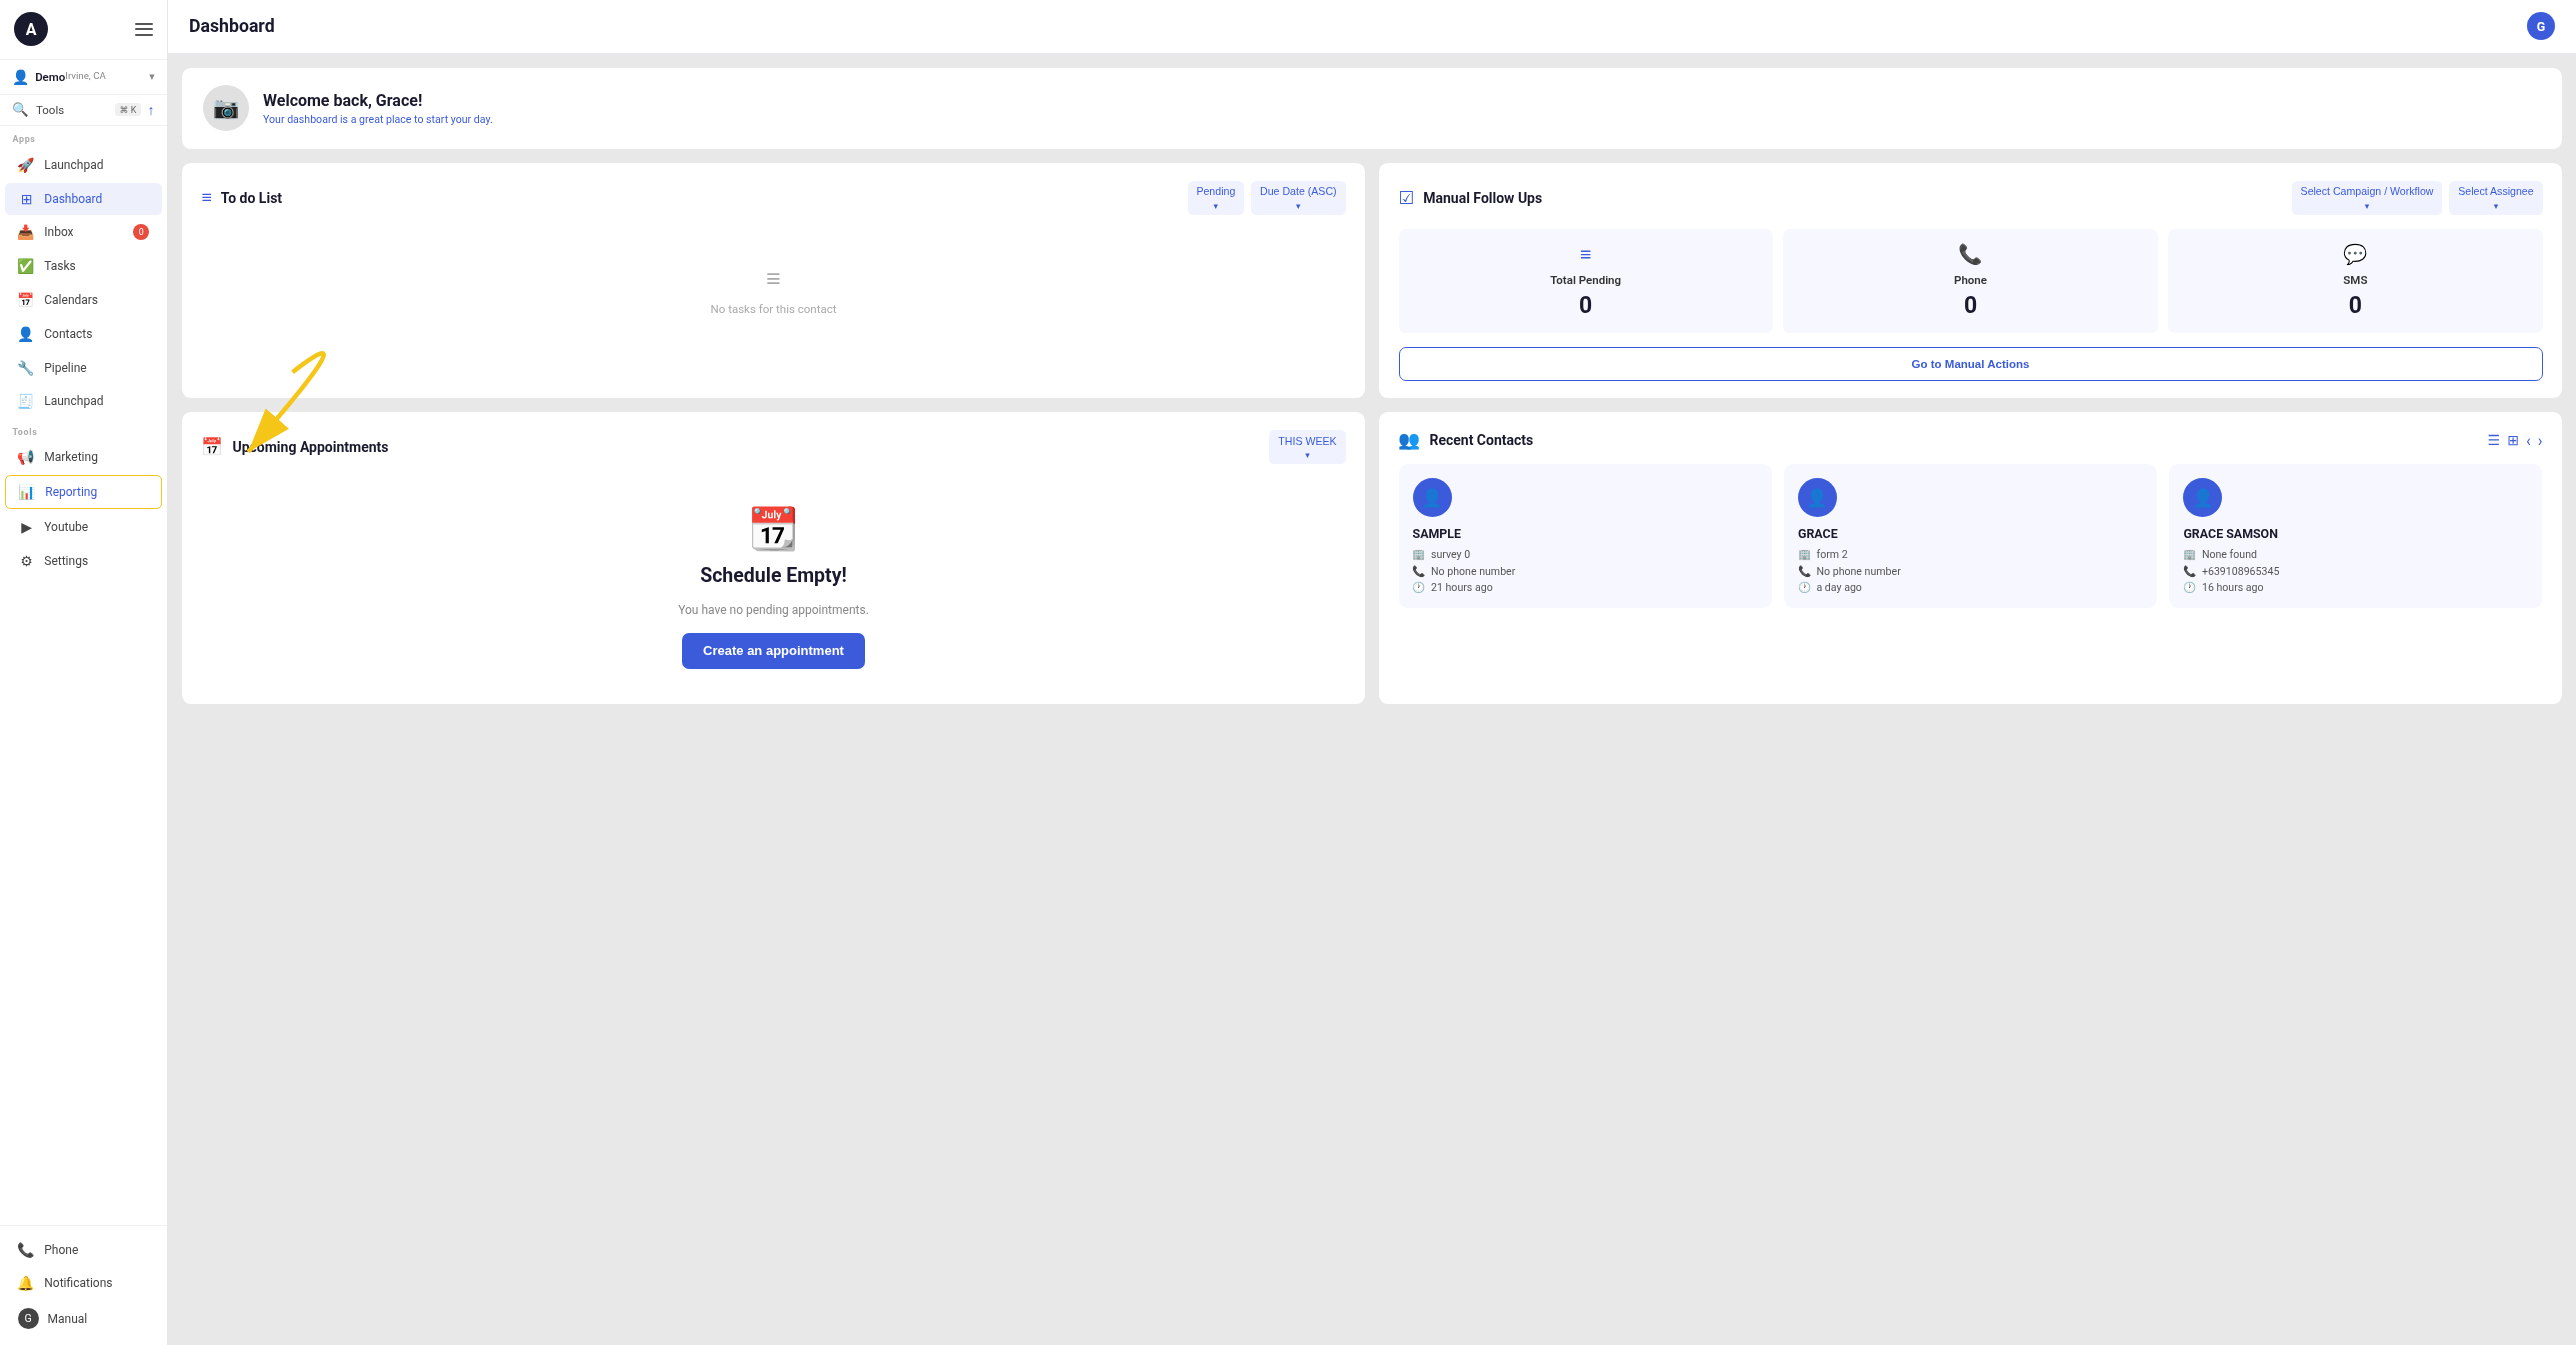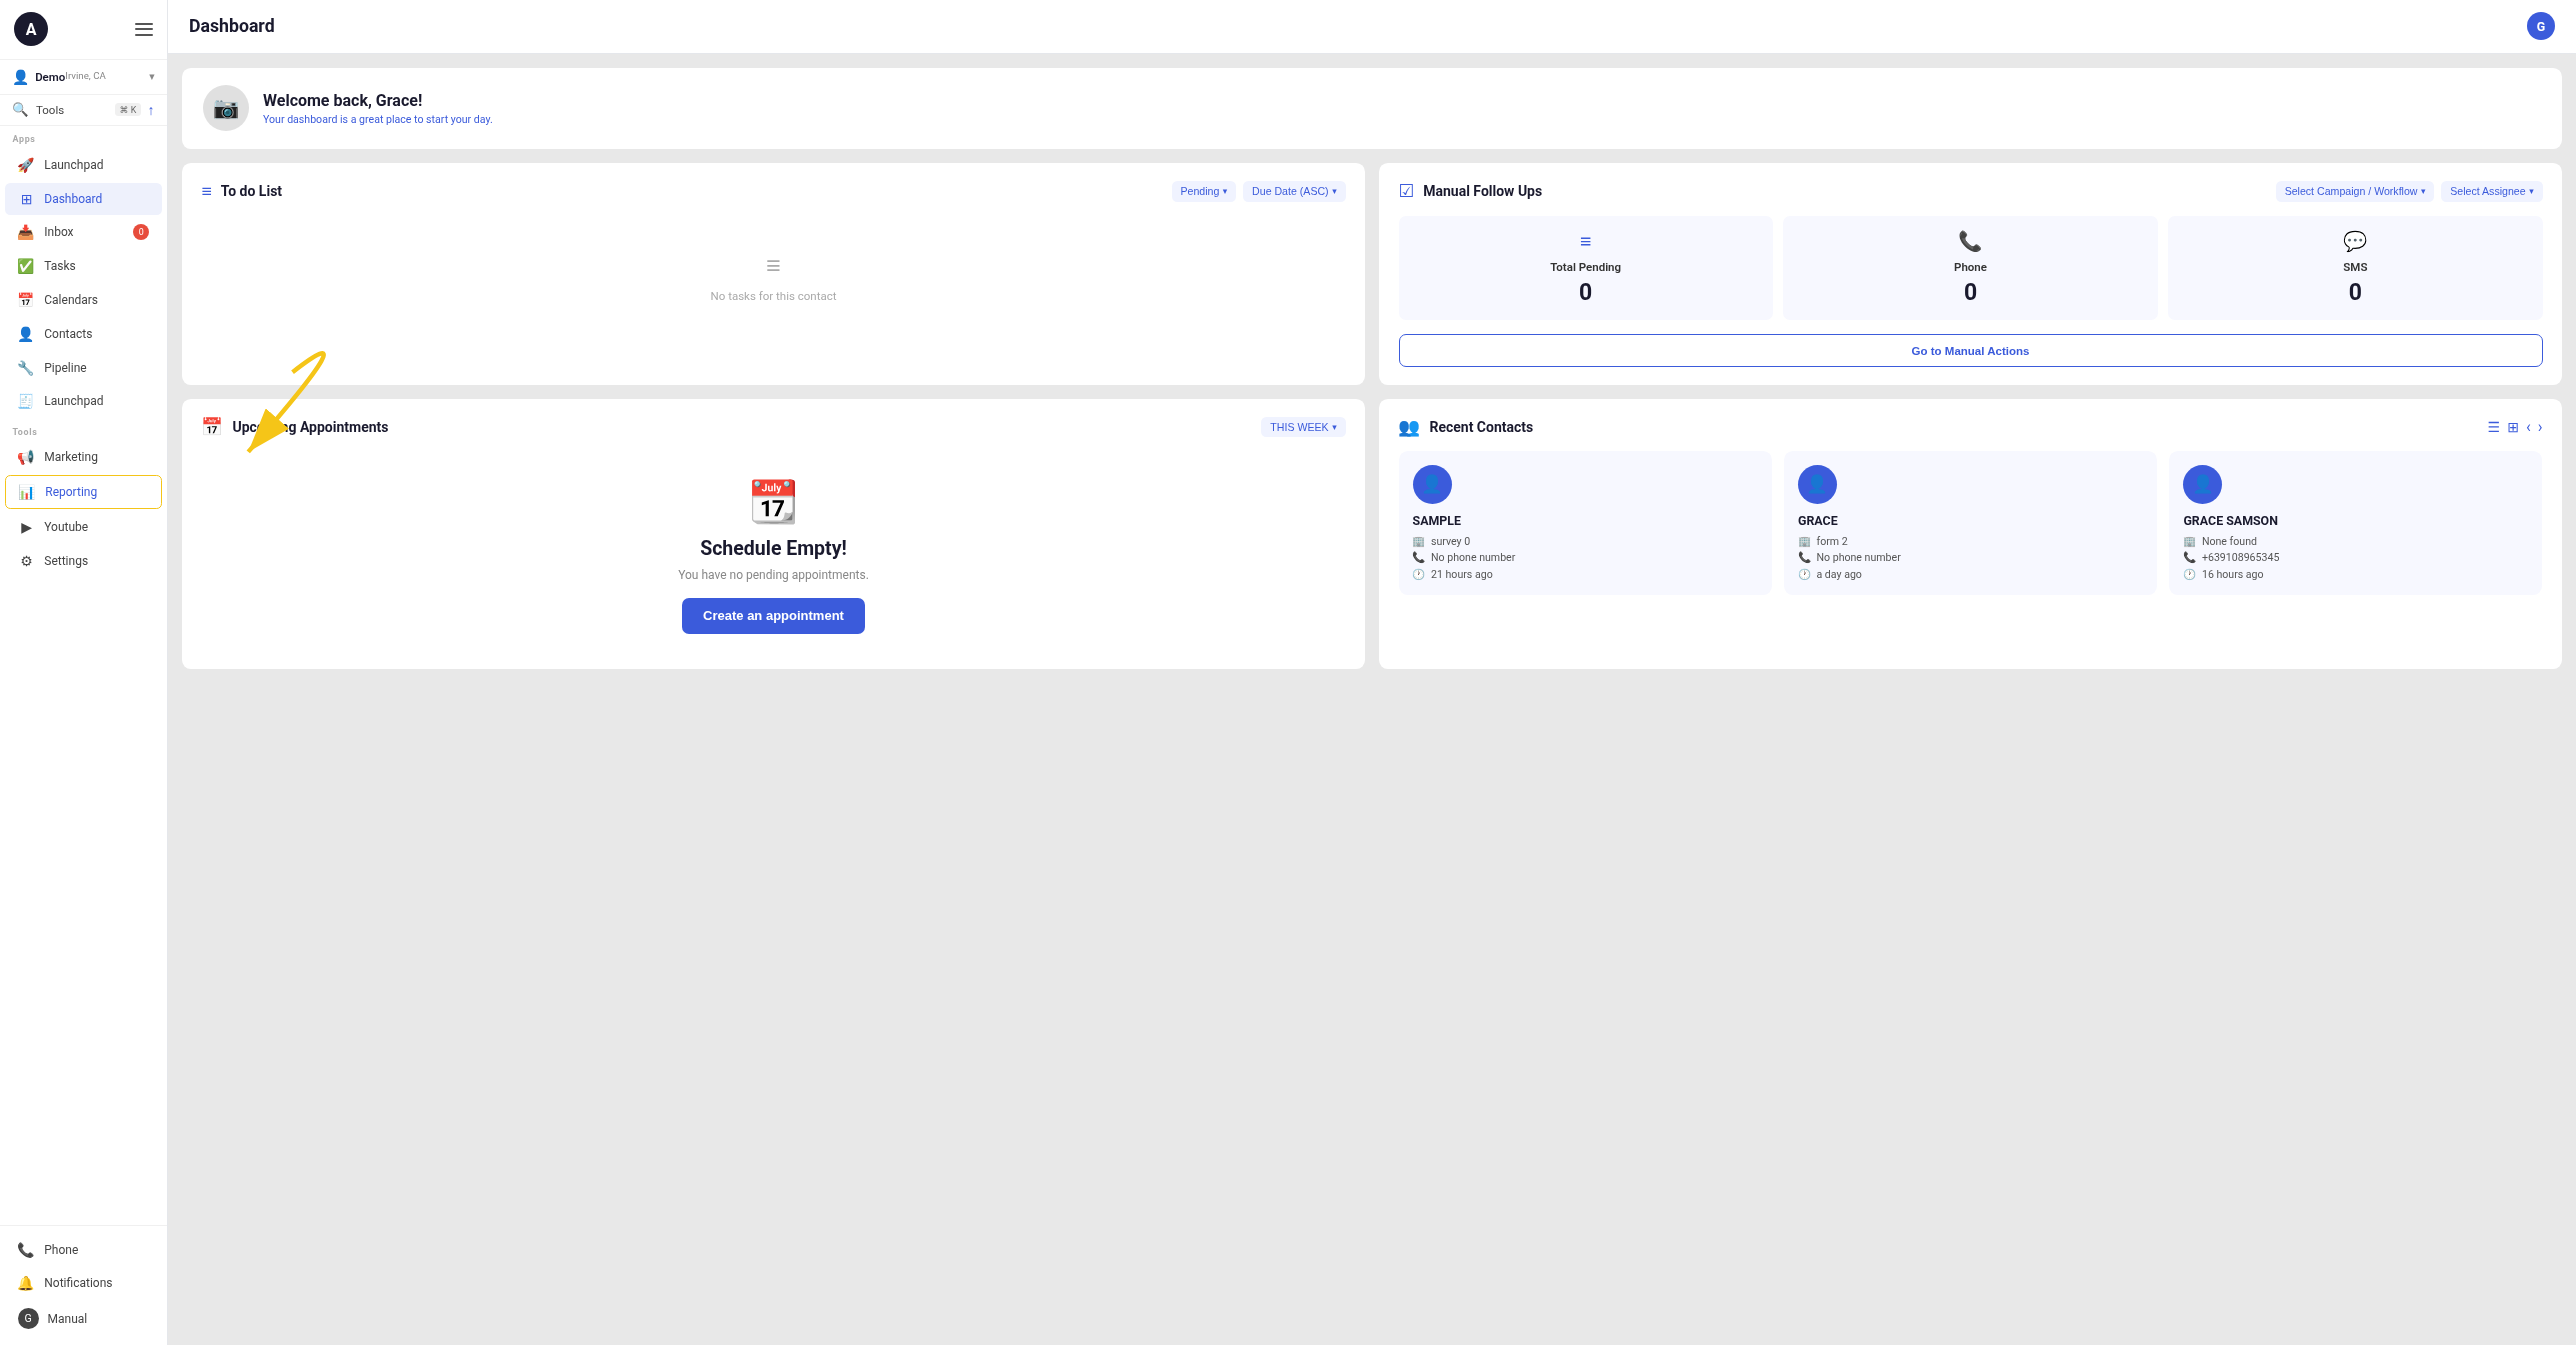--- a/index.html
+++ b/index.html
@@ -186,21 +186,21 @@
       margin-bottom: 14px;
     }
     .card-header-icon { font-size: 17.7px; color: #3b5bdb; }
     .card-header-title { font-size: 14px; font-weight: 700; color: #1a1a2e; }
     .card-header-actions { margin-left: auto; display: flex; gap: 7px; align-items: center; }
 
     .filter-btn {
       display: flex; align-items: center; gap: 3.5px;
       font-size: 10.6px; color: #3b5bdb;
       background: #f0f3ff; border: none; border-radius: 5.3px;
-      padding: 4.4px 8.9px; cursor: pointer;
+      padding: 4.4px 8.9px; cursor: pointer; flex-direction: column;
     }
     .filter-btn .chevron { font-size: 8.9px; }
 
     
     .todo-empty {
       display: flex; flex-direction: column; align-items: center;
       justify-content: center;
       padding: 35px 0;
       color: #aaa;
     }
@@ -227,21 +227,21 @@
       font-size: 11.5px; font-weight: 600; cursor: pointer;
     }
 
     
     .appointments-empty {
       display: flex; flex-direction: column; align-items: center;
       padding: 26.6px 0 17.7px;
       color: #333;
     }
     .cal-icon-large { font-size: 41px; margin-bottom: 10.6px; color: #333; }
-    .schedule-empty-title { font-size: 19.5px; font-weight: 700; color: #1a1a2e; margin-bottom: 8px; }
+    .schedule-empty-title { font-size: 19.5px; font-weight: 700; color: #1a1a2e; margin-bottom: 16px; }
     .schedule-empty-sub { font-size: 12px; color: #888; margin-bottom: 16px; }
 
     .create-appt-btn {
       background: #3b5bdb; color: #fff;
       border: none; border-radius: 7px;
       padding: 10.6px 21px; font-size: 13px; font-weight: 600;
       cursor: pointer;
     }
 
     

